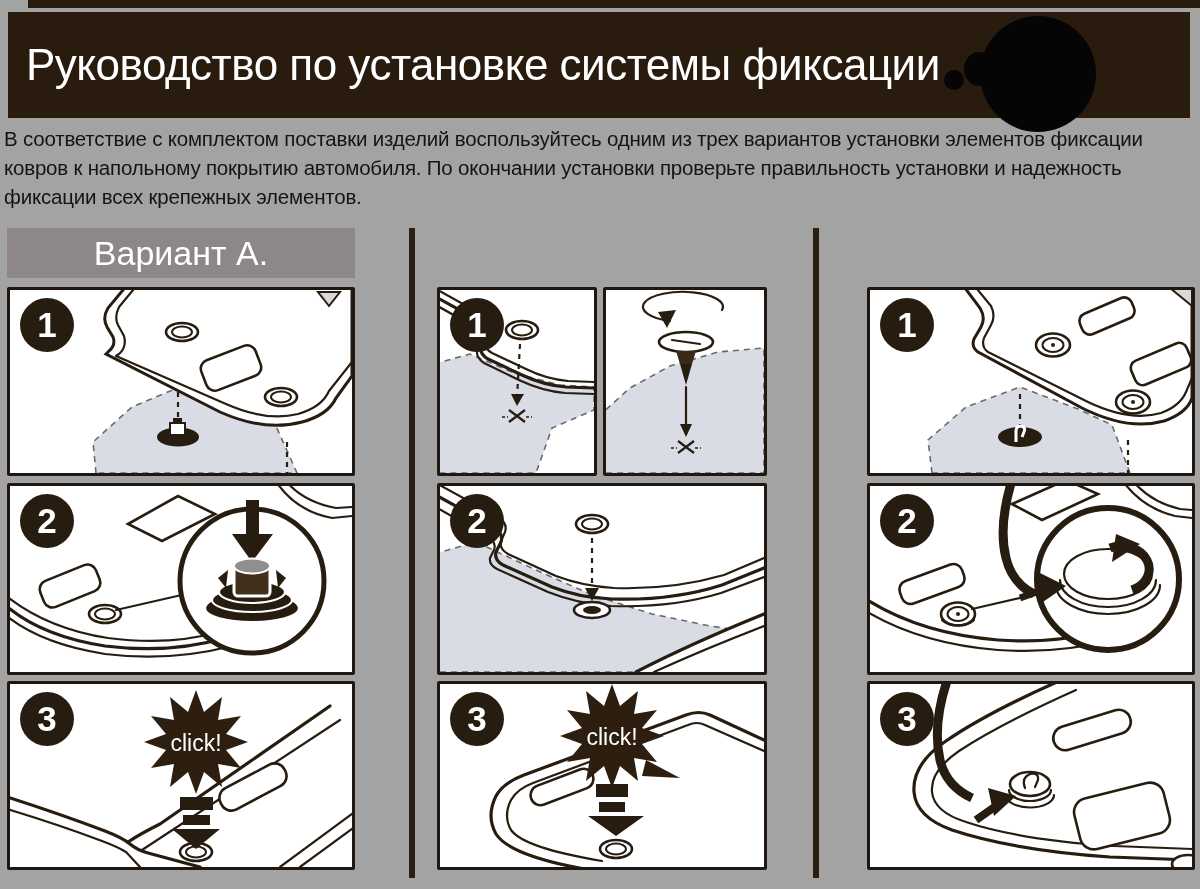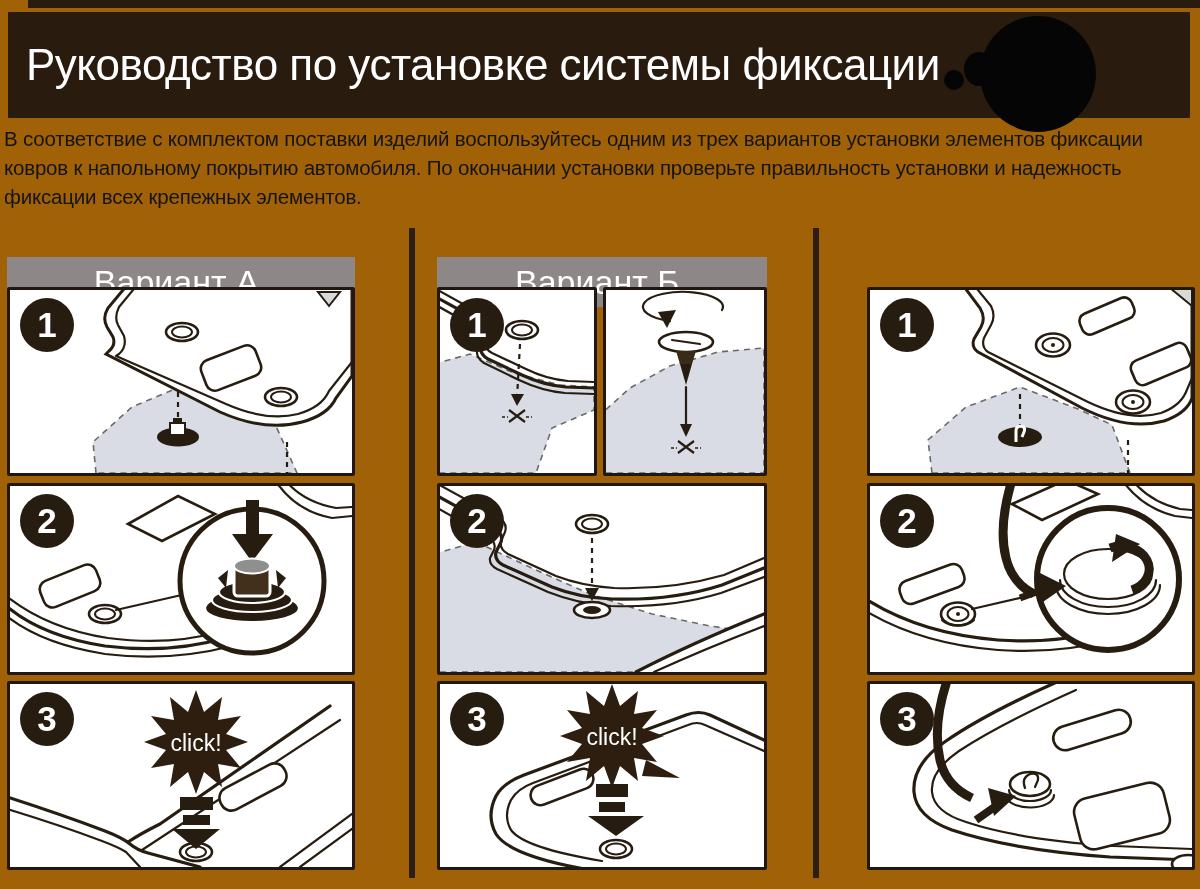--- a/index.html
+++ b/index.html
@@ -1,30 +1,30 @@
 <!DOCTYPE html>
 <html style="--header_bg: #2a1b0f; --variant_bar_bg: #8d8887; --carpet: #d9dce4; --ink: #271c10; --burst: #2d1e0f;"><head>
 <meta charset="utf-8">
 <style>
   html,body{margin:0;padding:0;background:#fff;}
-  .page{position:relative;width:1200px;height:889px;background:#a16207;overflow:hidden;
+  .page{position:relative;width:1200px;height:889px;background:#a3a3a3;overflow:hidden;
         font-family:"Liberation Sans",sans-serif;}
   .top-strip{position:absolute;left:28px;top:0;width:1172px;height:8px;background:var(--header_bg,#2a1b0f);}
   .header-bar{position:absolute;left:8px;top:12px;width:1182px;height:106px;background:var(--header_bg,#2a1b0f);}
   .page-title{position:absolute;left:18px;top:0;height:106px;line-height:106px;color:#fff;
               font-size:44px;letter-spacing:-0.5px;white-space:nowrap;}
   .logo-blob{position:absolute;left:972px;top:4px;width:116px;height:116px;border-radius:50%;background:#050505;}
   .logo-bump{position:absolute;left:956px;top:40px;width:30px;height:34px;border-radius:50%;background:#050505;}
   .logo-dot{position:absolute;left:936px;top:58px;width:20px;height:20px;border-radius:50%;background:#050505;}
   .intro{position:absolute;left:4px;top:124px;width:1186px;font-size:20.5px;line-height:1.42;color:#141414;
          white-space:pre-line;letter-spacing:-0.2px;}
   .divider{position:absolute;top:228px;width:6px;height:650px;background:#2b1e12;}
   .col{position:absolute;top:228px;height:650px;}
   .vbar{position:absolute;left:0;top:0;width:100%;height:50px;background:var(--variant_bar_bg,#8d8887);
-        color:#fff;font-size:34px;text-align:center;line-height:50px;margin-top:29px;}
+        color:#fff;font-size:34px;text-align:center;line-height:50px;}
   .panel{position:absolute;background:#fff;border:3px solid #1f1710;border-radius:2px;box-sizing:border-box;overflow:hidden;}
   .panel svg{display:block;width:100%;height:100%;}
   .badge{position:absolute;left:10px;top:8px;width:54px;height:54px;border-radius:50%;background:var(--ink,#271c10);
          color:#fff;font-weight:bold;font-size:35px;line-height:54px;text-align:center;}
   
   .ln{fill:none;stroke:var(--ink,#271c10);stroke-width:2.2;stroke-linecap:round;stroke-linejoin:round;}
   .ln3{fill:none;stroke:var(--ink,#271c10);stroke-width:3.2;stroke-linecap:round;stroke-linejoin:round;}
   .lnw{fill:#fff;stroke:var(--ink,#271c10);stroke-width:2.6;}
   .matfill{fill:#fff;stroke:var(--ink,#271c10);stroke-width:3;}
   .carpet{fill:var(--carpet,#d9dce4);stroke:#6a6a6a;stroke-width:1.6;stroke-dasharray:6 5;}
@@ -135,23 +135,20 @@
         <rect x="173" y="131" width="27" height="10" class="ink"></rect>
         <polygon points="162,145 210,145 186,165" class="ink"></polygon>
         <use href="#burst12" transform="translate(186,58)" class="burst"></use>
         <text x="186" y="67" class="click">click!</text>
       </svg>
       <div class="badge">3</div>
     </div>
   </div>
 
   <div class="col" style="left:437px;width:330px">
-    <div class="vbar">
-      <span>Вариант Б.</span>
-    </div>
 
     <div class="panel" style="left:0;top:59px;width:160px;height:189px">
       <svg viewBox="0 0 154 183">
         <path class="carpet" d="M-6,74 L30,64 L74,83 L120,95 L154,97 L154,120 L112,138 L96,183 L-6,183 Z"></path>
         <path class="ln" d="M-6,-2 L41,24 Q52,30 49,39 L45,49 Q43,58 52,63 L86,79 Q106,89 128,91 L154,92"></path>
         <path class="ln3" d="M-6,6 L38,30 Q48,36 45,45 L41,55 Q39,64 48,69 L82,85 Q103,95 126,97 L154,98"></path>
         <path class="ln" d="M-6,14 L35,37 Q44,43 41,51 L37,60 Q36,68 44,73 L79,90 Q102,101 125,103 L154,104"></path>
         <use href="#snap" x="82" y="40"></use>
         <path class="dash" d="M80,54 L77,108"></path>
         <polygon points="71,104 84,104 77,116" class="ink"></polygon>

